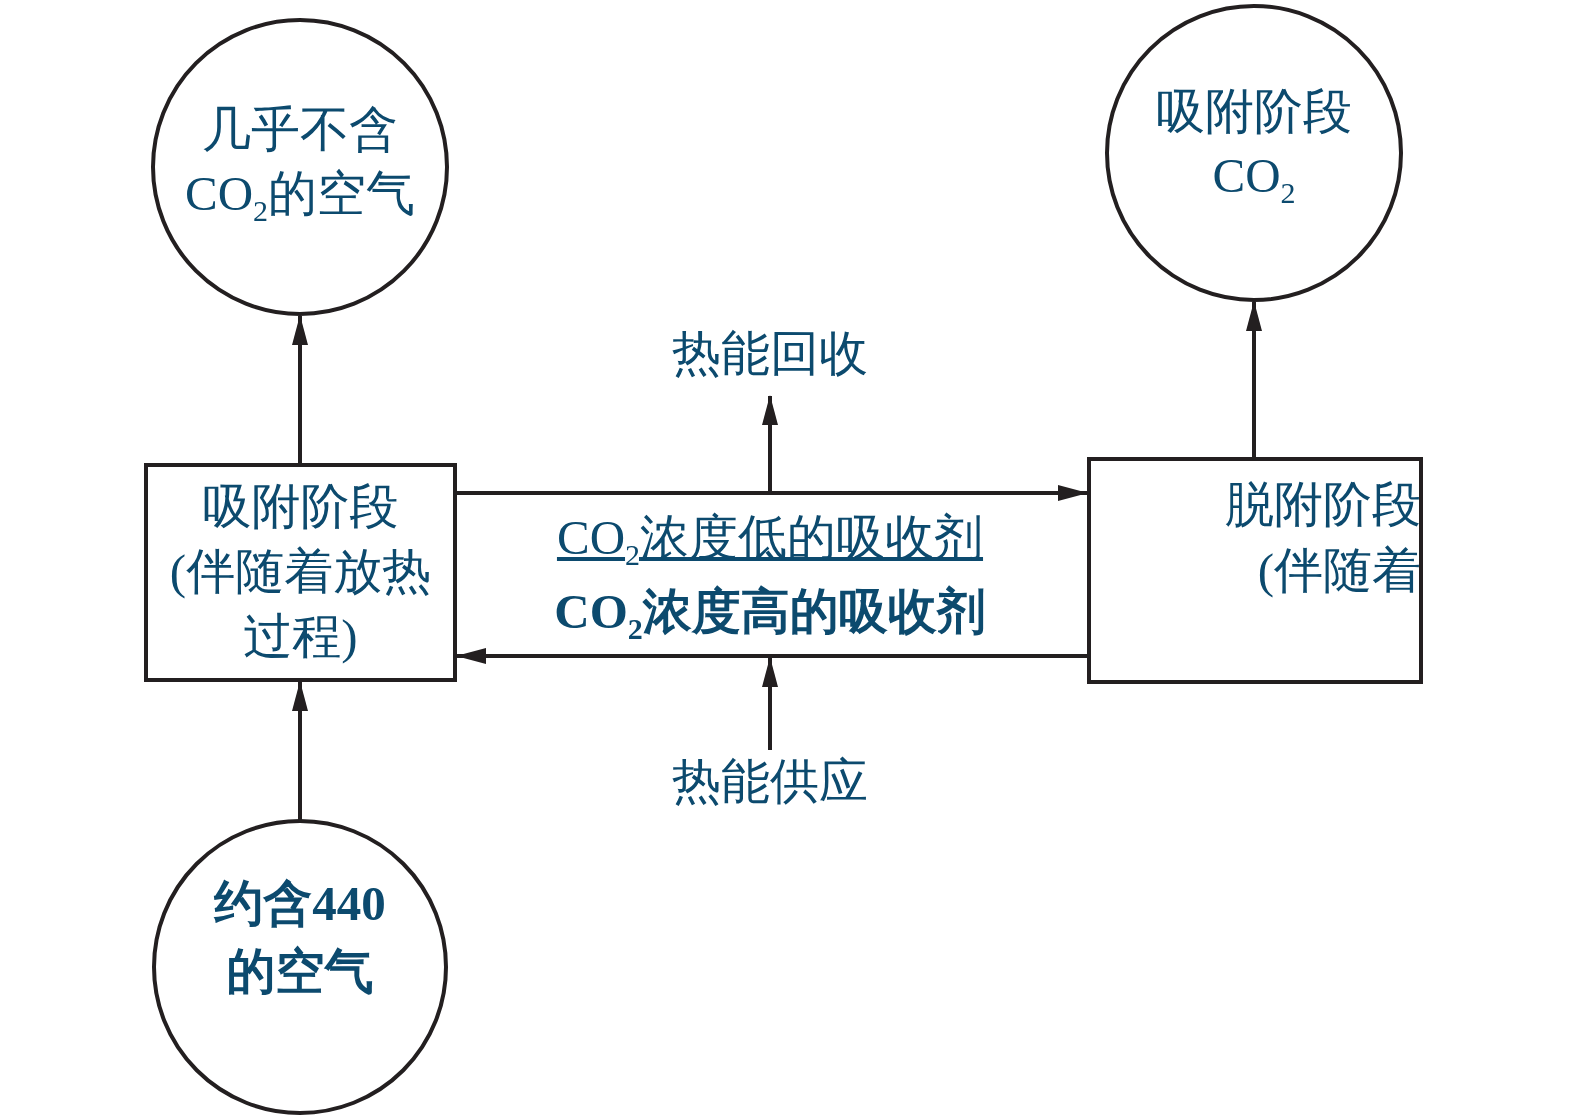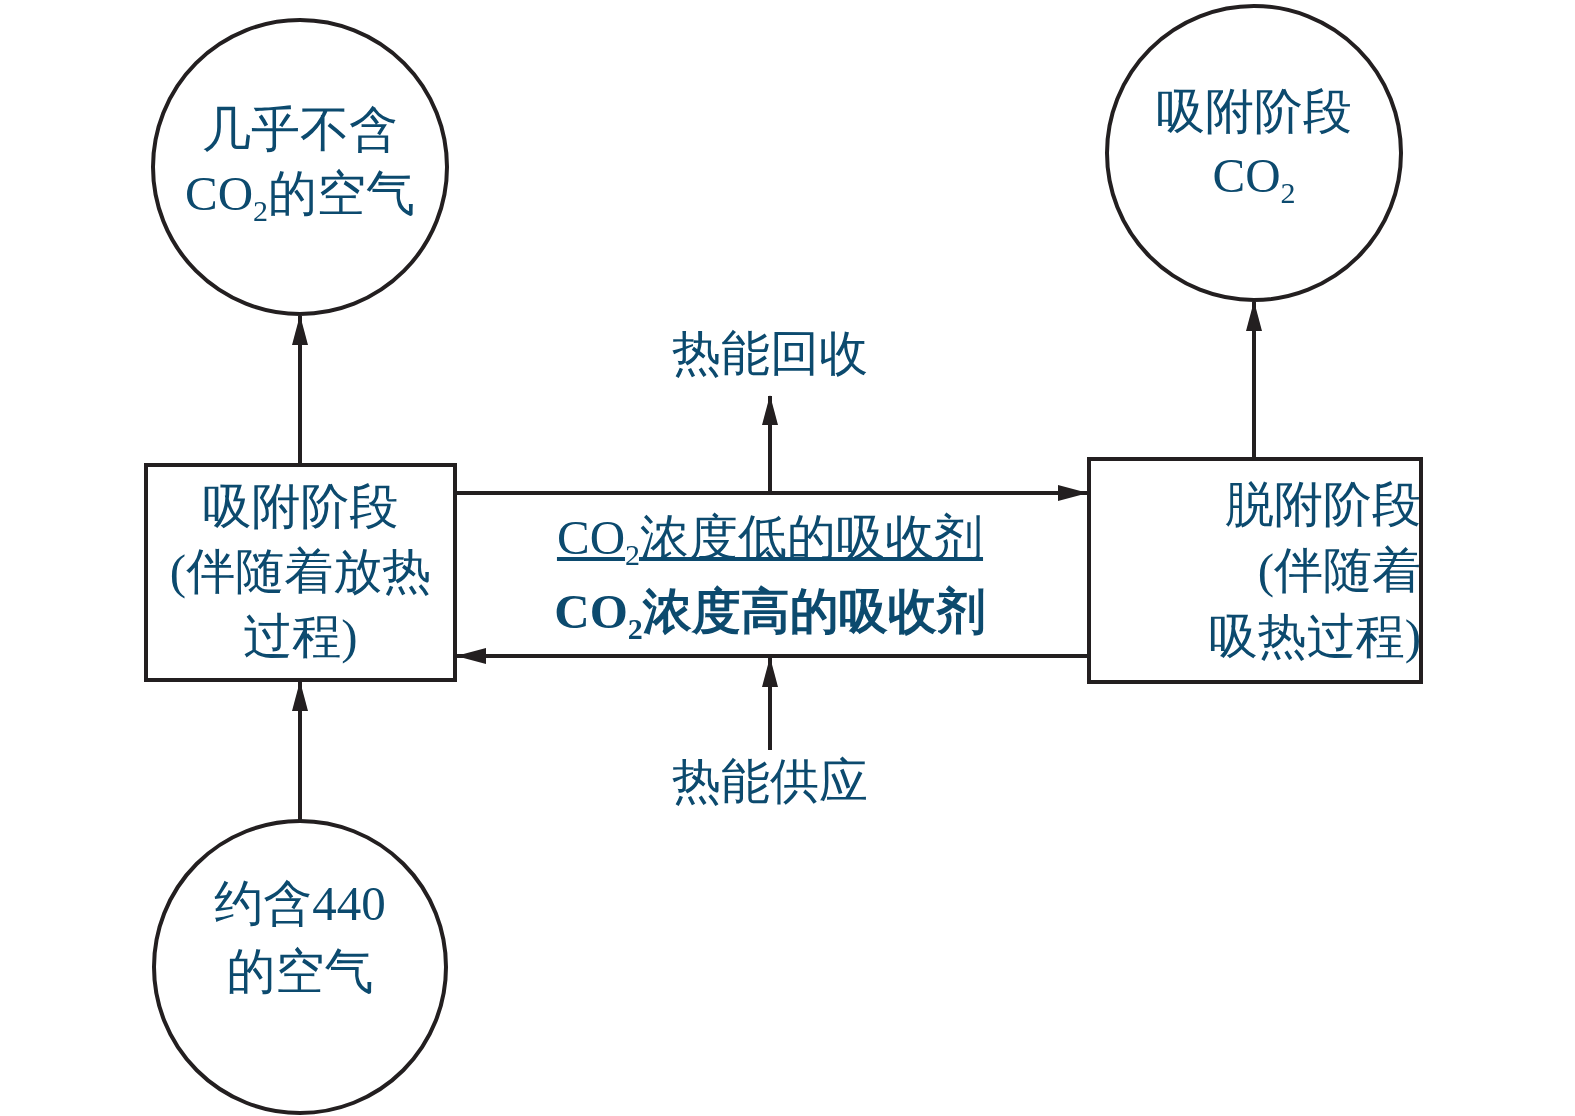--- a/index.html
+++ b/index.html
@@ -46,37 +46,36 @@
     <span class="line"><span>CO</span><sub>2</sub><span>的空气</span></span>
   </div>
 
   
   <div class="lbl" style="left:1114px; top:80px; width:280px;">
     <span class="line">吸附阶段</span>
     <span class="line"><span>CO</span><sub>2</sub><span></span></span>
   </div>
 
   
-  <div class="lbl" style="left:160px; top:870px; width:280px; line-height:68px;">
+  <div class="lbl" style="left:160px; top:870px; width:280px; line-height:68px;font-weight:bold;">
     <span class="line">约含440</span>
     <span class="line">的空气</span>
   </div>
 
   
   <div class="lbl" style="left:146px; top:474px; width:309px; line-height:65px;">
     <span class="line">吸附阶段</span>
     <span class="line">(伴随着放热</span>
     <span class="line">过程)</span>
   </div>
 
   
   <div class="lbl" style="left:1089px; top:472px; width:332px; line-height:66px;text-align:right;">
     <span class="line">脱附阶段</span>
     <span class="line">(伴随着</span>
-    <span class="line">吸热过程)</span>
   </div>
 
   
   <div class="lbl" style="left:620px; top:322px; width:300px;">热能回收</div>
 
   
   <div class="lbl" style="left:620px; top:750px; width:300px;">热能供应</div>
 
   
   <div class="lbl" style="left:470px; top:506px; width:600px;text-decoration:underline;">

